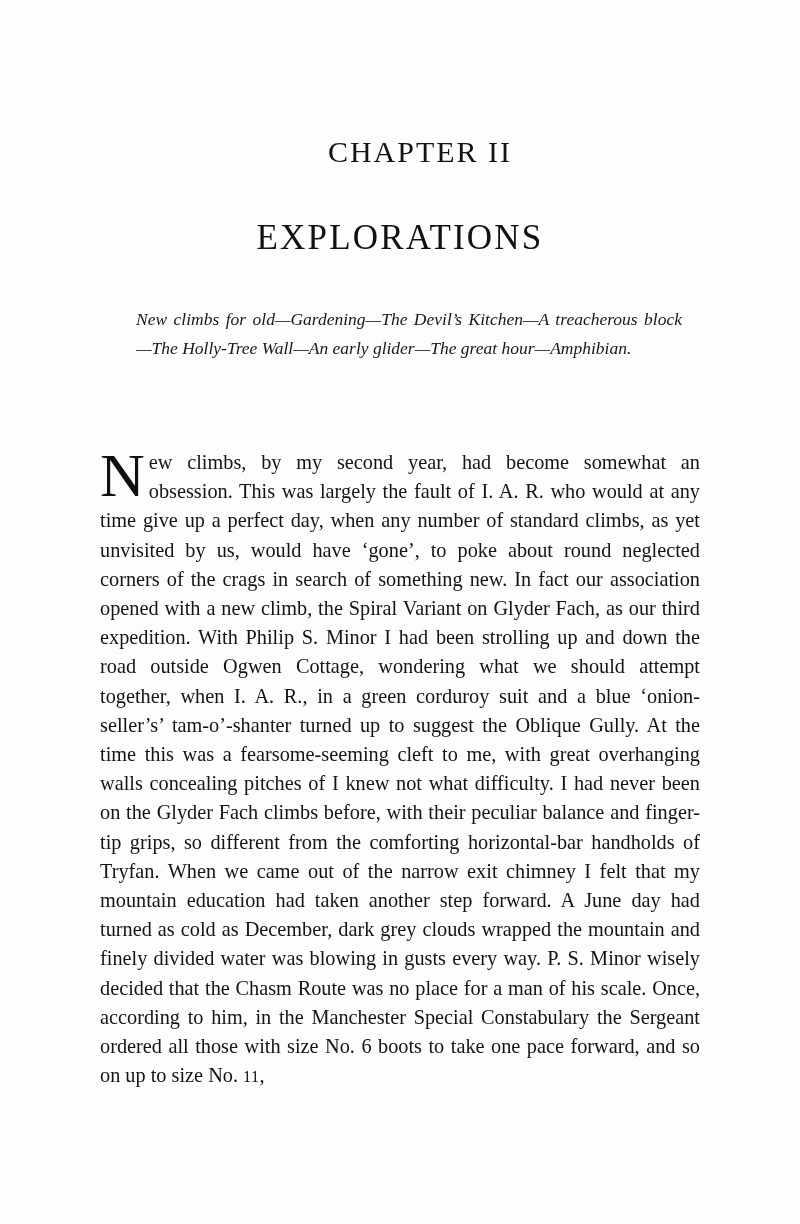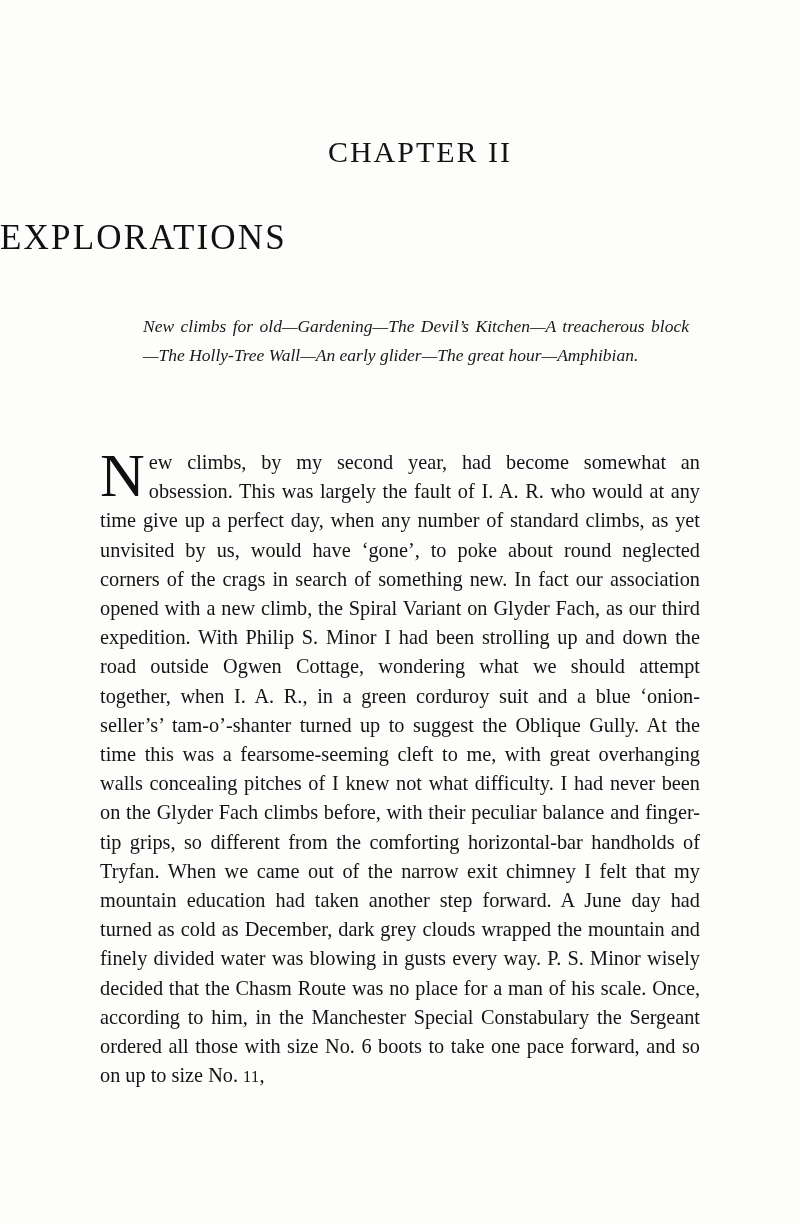--- a/index.html
+++ b/index.html
@@ -37,36 +37,36 @@
     color: #131313;
     margin: 0;
     padding-left: 20px;
   }
 
   .chapter-title {
     position: absolute;
     top: 217px;
     left: 0;
     width: 800px;
-    text-align: left;
+    text-align: center;
     font-size: 35px;
     line-height: 42px;
     letter-spacing: 2.2px;
     font-weight: normal;
     color: #111111;
     margin: 0;
   }
 
   
   .epigraph {
     position: absolute;
     top: 297px;
     left: 128px;
     width: 546px;
-    margin: 15px;
+    margin: 8px;
     font-style: italic;
     font-size: 17.5px;
     line-height: 29px;
     text-align: justify;
     text-justify: inter-word;
     color: #181818;
   }
 
   
   .body-text {

